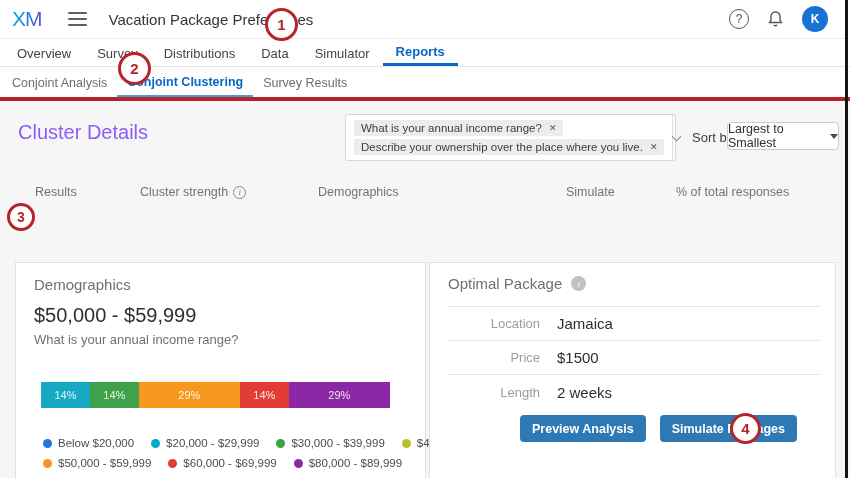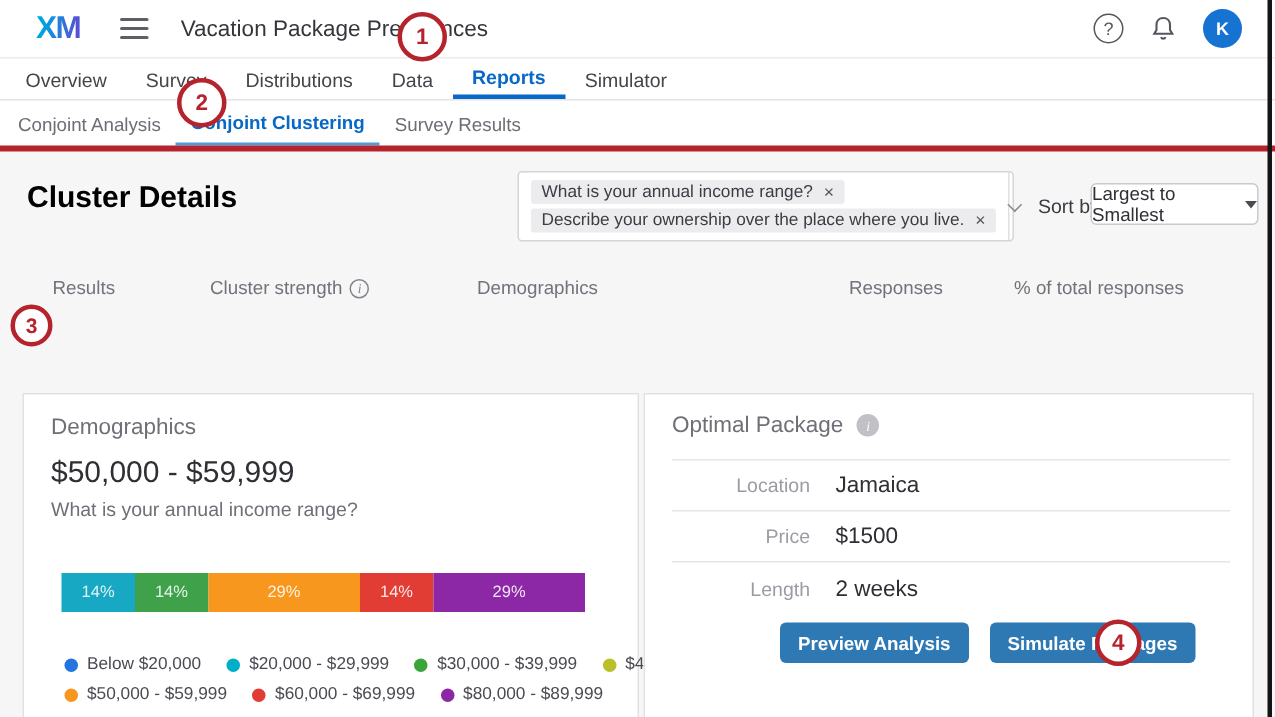--- a/index.html
+++ b/index.html
@@ -11,21 +11,21 @@
     overflow: hidden;
     color: #2f2f35;
   }
   
   .app-header {
     position:absolute; top:0; left:0; width:850px; height:39px;
     background:#fff; border-bottom:1px solid #ececef;
     display:flex; align-items:center;
   }
   .xm-logo {
-    margin-left:24px; font-size:21px; font-weight:700; letter-spacing:-1px;
+    margin-left:12px; font-size:21px; font-weight:400; letter-spacing:-1px;
     background:linear-gradient(100deg,#00a2e0 20%,#5353d4 85%);
     -webkit-background-clip:text; background-clip:text; color:transparent;
   }
   .hamburger { margin-left:26px; width:19px; display:flex; flex-direction:column; gap:4px; cursor:pointer; }
   .hamburger span { height:2px; background:#5f5f66; border-radius:1px; }
   .app-title { margin-left:22px; font-size:15px; color:#35353b; }
   .header-right { margin-left:auto; margin-right:22px; display:flex; align-items:center; gap:18px; }
   .help-icon {
     width:20px;height:20px;border:1.5px solid #55555c;border-radius:50%;
     display:flex;align-items:center;justify-content:center;font-size:12px;color:#55555c;
@@ -52,21 +52,21 @@
   
   .red-line { position:absolute; top:97px; left:0; width:850px; height:4px; background:#b5242c; z-index:40; }
   .circle-annot {
     position:absolute; background:#fff; border:3px solid #b5242c; border-radius:50%;
     display:flex; align-items:center; justify-content:center;
     color:#b5242c; font-weight:bold; z-index:50;
   }
   .edge-line { position:absolute; top:0; left:845px; width:3px; height:478px; background:#141414; z-index:60; }
   
   .main { position:absolute; top:101px; left:0; width:850px; height:377px; background:#f6f6f7; }
-  .page-title { position:absolute; top:20px; left:18px; font-size:20px; font-weight:700; color:#000000; }
+  .page-title { position:absolute; top:20px; left:18px; font-size:20px; font-weight:400; color:#8b5cf6; }
   
   .filter-box {
     position:absolute; top:13px; left:345px; width:331px; height:47px;
     background:#fff; border:1px solid #d4d4d9; border-radius:3px;
     display:flex; align-items:center;
   }
   .chips { flex:1; padding:5px 8px; display:flex; flex-direction:column; gap:3px; }
   .chip {
     align-self:flex-start; background:#ececee; border-radius:2px; padding:2px 7px;
     font-size:11.5px; color:#3c3c42; display:flex; align-items:center; gap:7px; white-space:nowrap;
@@ -159,22 +159,22 @@
     </div>
     <div class="avatar">K</div>
   </div>
 </div>
 
 <div class="tabs">
   <div class="tab">Overview</div>
   <div class="tab">Survey</div>
   <div class="tab">Distributions</div>
   <div class="tab">Data</div>
+  <div class="tab">Simulator</div>
   <div class="tab active">Reports</div>
-  <div class="tab">Simulator</div>
 </div>
 
 <div class="subtabs">
   <div class="subtab">Conjoint Analysis</div>
   <div class="subtab active">Conjoint Clustering</div>
   <div class="subtab">Survey Results</div>
 </div>
 
 <div class="red-line"></div>
 <div class="edge-line"></div>
@@ -203,21 +203,21 @@
     <span>Largest to Smallest</span>
     <span class="caret-down"></span>
   </div>
 
   <div class="th" style="left:35px">Results</div>
   <div class="th" style="left:140px">
     <span>Cluster strength</span>
     <span class="info-outline">i</span>
   </div>
   <div class="th" style="left:318px">Demographics</div>
-  <div class="th" style="left:566px">Responses</div>
+  <div class="th" style="left:566px">Simulate</div>
   <div class="th" style="left:676px">% of total responses</div>
 
 
   <div class="panel panel-left">
     <div class="panel-title demo-title">Demographics</div>
     <div class="demo-value">$50,000 - $59,999</div>
     <div class="demo-question">What is your annual income range?</div>
 
     <div class="stacked-bar">
       <div class="seg" style="width: 14%; background: rgb(23, 169, 196);">14%</div>

